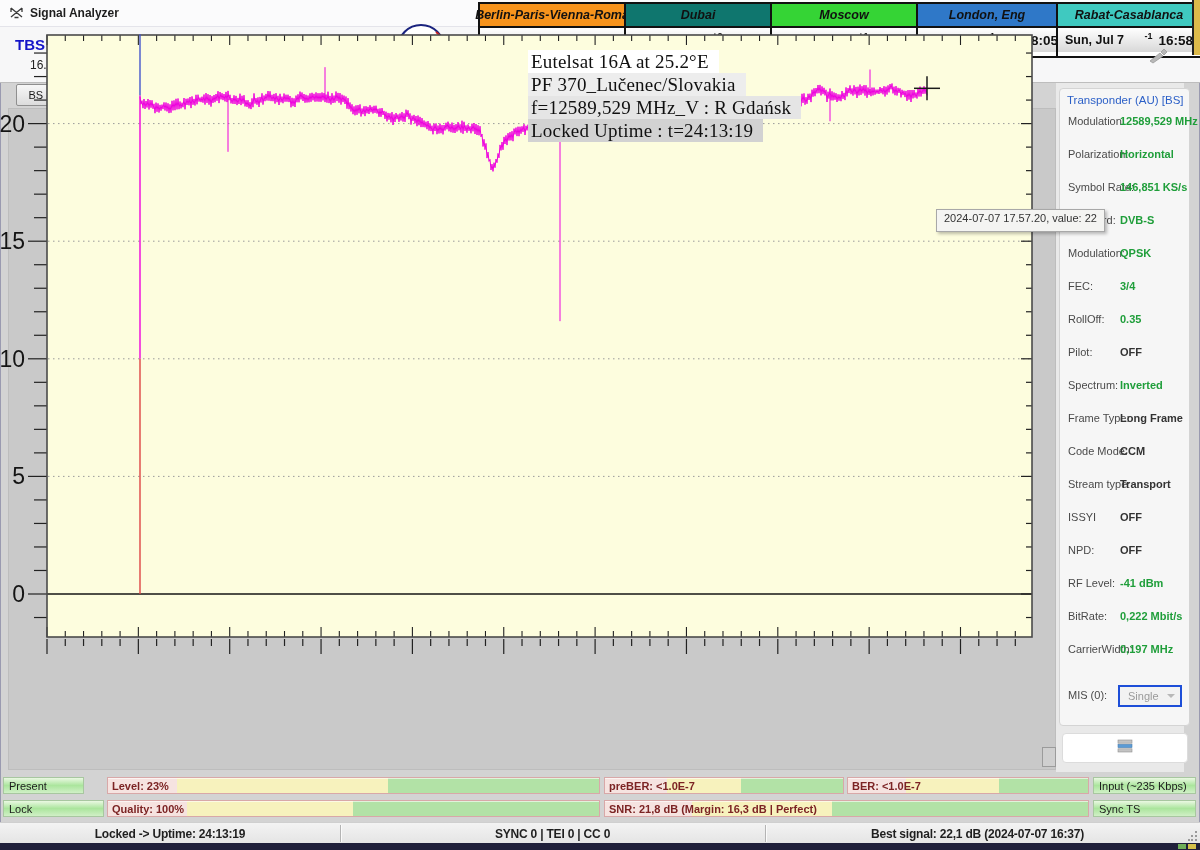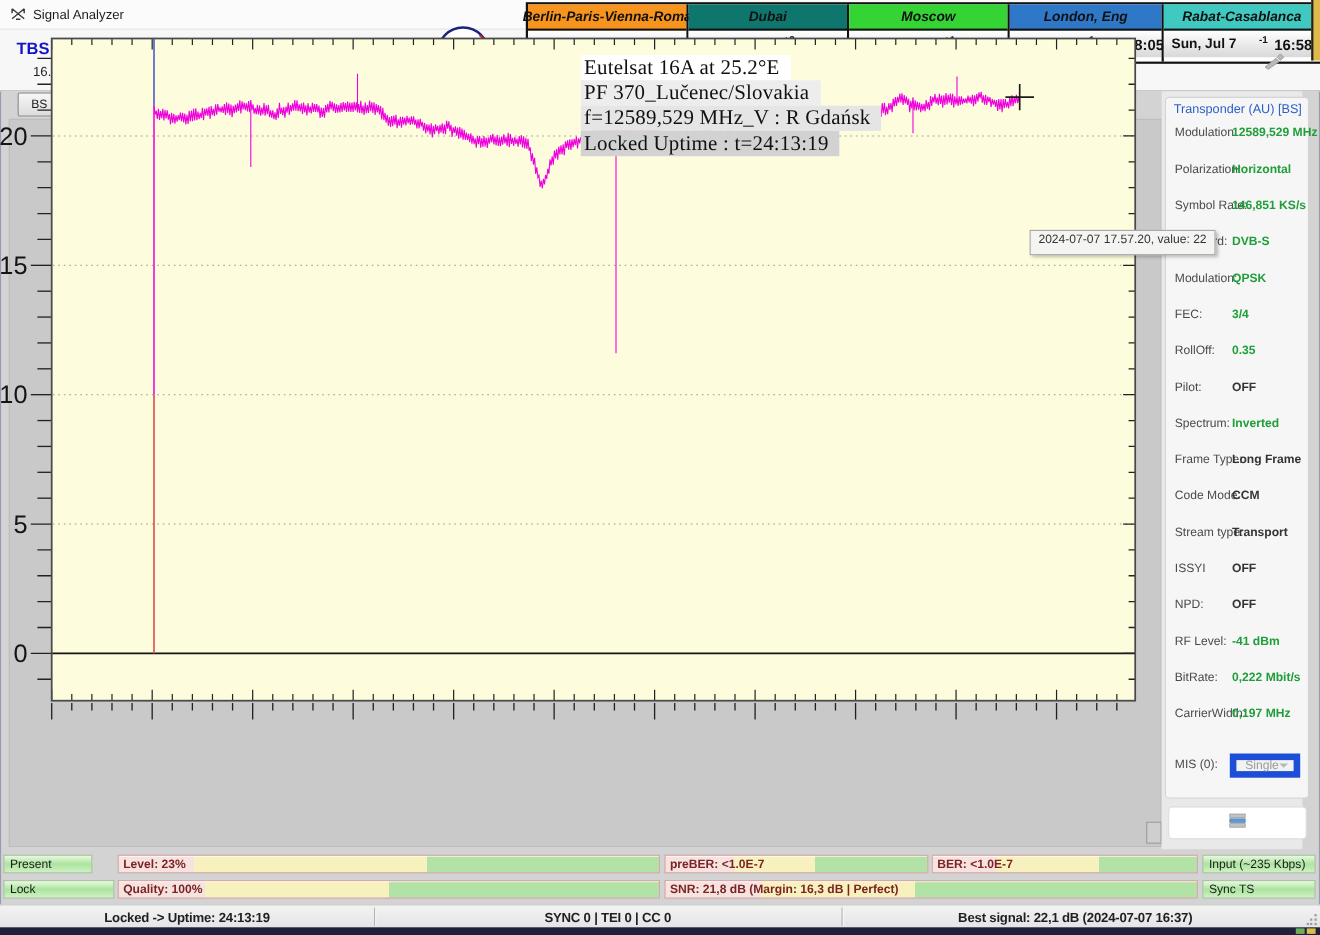--- a/index.html
+++ b/index.html
@@ -6,21 +6,21 @@
   body{
     width:1200px;height:850px;position:relative;overflow:hidden;
     font-family:"Liberation Sans", sans-serif;background:#d3d3d3;
     box-shadow:inset 0 0 0 1px #9a9ab0;
   }
   .abs{position:absolute;}
 
   
   #topband{left:0;top:0;width:1200px;height:82px;background:#f7f7f8;border-bottom:1px solid #bdbdbd;}
   #titlebar{left:0;top:0;width:1200px;height:26px;background:#fbfbfc;border-bottom:1px solid #e4e4ea;}
-  #titlebar .ttl{position:absolute;left:30px;top:6px;font-size:12px;color:#1d1d1d;}
+  #titlebar .ttl{position:absolute;left:30px;top:6px;font-size:12px;color:#1d1d1d;font-weight:bold;}
   #app-icon{position:absolute;left:9px;top:5px;}
   #tuner-title{left:15px;top:36px;font-size:15px;font-weight:bold;color:#1414c8;}
   #tuner-sub{left:30px;top:58px;font-size:12px;color:#222;}
 
   
   #logo{left:392px;top:22px;width:60px;height:56px;}
 
   
   #clock-panel{left:478px;top:2px;height:52px;display:flex;border:2px solid #111;background:#fff;}
   .clk-col{display:flex;flex-direction:column;border-left:2px solid #111;}
@@ -68,21 +68,21 @@
 
   
   #right-area{left:1056px;top:83px;width:128px;height:689px;background:#e9e9e9;}
   #tp-panel{position:absolute;left:3px;top:5px;width:129px;height:636px;background:#f6f6f6;
     border:1px solid #d4d4d4;border-radius:4px;}
   #tp-header{position:absolute;left:7px;top:5px;font-size:11.5px;color:#2b5fc7;white-space:nowrap;}
   .tp-label{position:absolute;left:8px;font-size:11px;color:#4a4a4a;white-space:nowrap;}
   .tp-value{position:absolute;left:60px;font-size:11px;font-weight:bold;white-space:nowrap;}
   .tp-green{color:#1f9e3a;}
   .tp-dark{color:#333;}
-  #mis-select{position:absolute;left:58px;width:64px;height:22px;background:#f2f2f2;border:6px solid #1d4ed8;
+  #mis-select{position:absolute;left:58px;width:64px;height:22px;background:#f2f2f2;border:2px solid #1d4ed8;
     display:flex;align-items:center;font-size:11px;color:#9a9a9a;padding-left:8px;box-sizing:border-box;}
   #mis-caret{margin-left:auto;margin-right:5px;width:0;height:0;border-left:4px solid transparent;
     border-right:4px solid transparent;border-top:4px solid #b8b8b8;}
   #tp-button{position:absolute;left:6px;top:650px;width:124px;height:28px;background:#fff;
     border:1px solid #dcdcdc;border-radius:4px;display:flex;align-items:center;justify-content:center;}
 
   
   .sbox{height:17px;background:linear-gradient(#eaf8e2,#abe59d 50%,#d0f0c6);border:1px solid #a8c7a0;
     font-size:11px;color:#1c1c1c;display:flex;align-items:center;padding:0 5px;box-sizing:border-box;white-space:nowrap;}
   .sbar{height:17px;border:1px solid #d8a8a8;font-size:11px;font-weight:bold;color:#7c2424;

